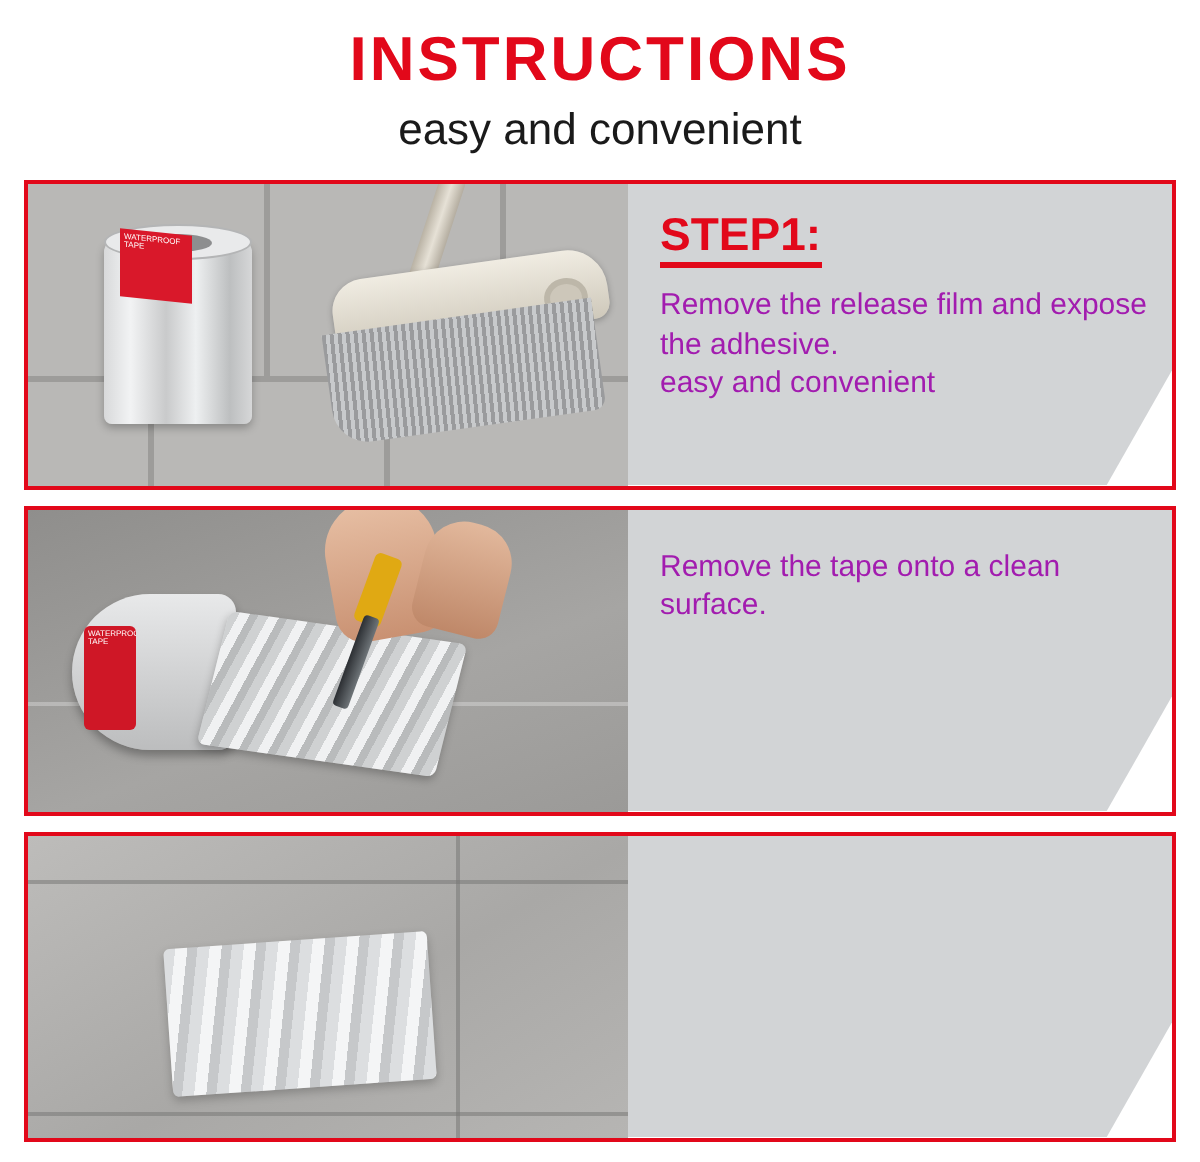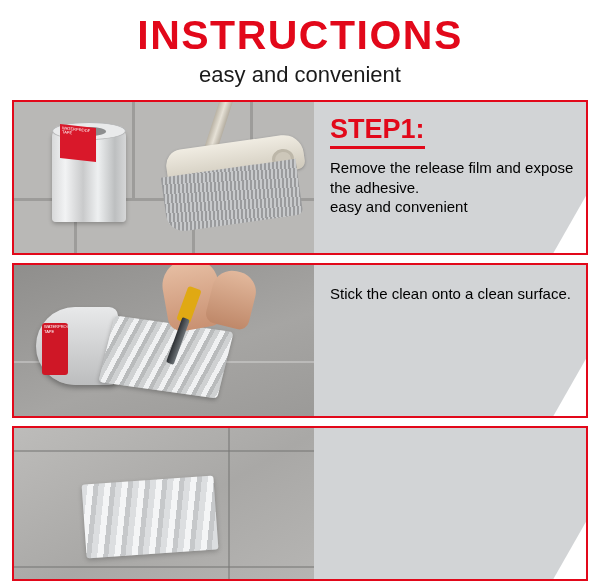--- a/index.html
+++ b/index.html
@@ -22,21 +22,21 @@
     background: #ffffff;
   }
 
   
   .header {
     text-align: center;
     padding-top: 14px;
   }
   .title {
     color: #e2081a;
-    font-size: 41px;
+    font-size: 31px;
     font-weight: bold;
     letter-spacing: 1.5px;
     line-height: 1.05;
     margin: 0;
   }
   .subtitle {
     color: #1a1a1a;
     font-size: 22px;
     margin: 5px 0 0 0;
     font-weight: normal;
@@ -79,30 +79,30 @@
     background: #d2d4d6;
     clip-path: polygon(0 0, 100% 0, 100% 62%, 88% 100%, 0 100%);
     z-index: 0;
   }
   .text-inner {
     position: relative;
     z-index: 1;
   }
   .step-label {
     color: #e2081a;
-    font-size: 27px;
+    font-size: 23px;
     font-weight: bold;
     margin: 0 0 3px 0;
     display: inline-block;
     border-bottom: 3px solid #e2081a;
     padding-bottom: 1px;
     line-height: 1.1;
   }
   .step-desc {
-    color: #000000;
+    color: #a21caf;
     font-size: 15px;
     line-height: 1.32;
     margin: 6px 0 0 0;
     max-width: 250px;
     white-space: pre-line;
   }
 
   
   .tilefloor {
     position: absolute;
@@ -369,21 +369,21 @@
         </div>
         <div class="tape-strip"></div>
         <div class="hand"></div>
         <div class="hand2"></div>
         <div class="blade-handle"></div>
         <div class="blade"></div>
       </div>
       <div class="text-pane">
         <div class="grey-panel"></div>
         <div class="text-inner">
-          <p class="step-desc">Stick the clean onto a clean surface.</p>
+          <p class="step-desc">Remove the tape onto a clean surface.</p>
         </div>
       </div>
     </div>
 
     <div class="step-row">
       <div class="photo">
         <div class="floor3">
           <div class="gline" style="left:0;top:22px;width:300px;height:2px;"></div>
           <div class="gline" style="left:214px;top:0;width:2px;height:155px;"></div>
           <div class="gline" style="left:0;top:138px;width:300px;height:2px;"></div>

